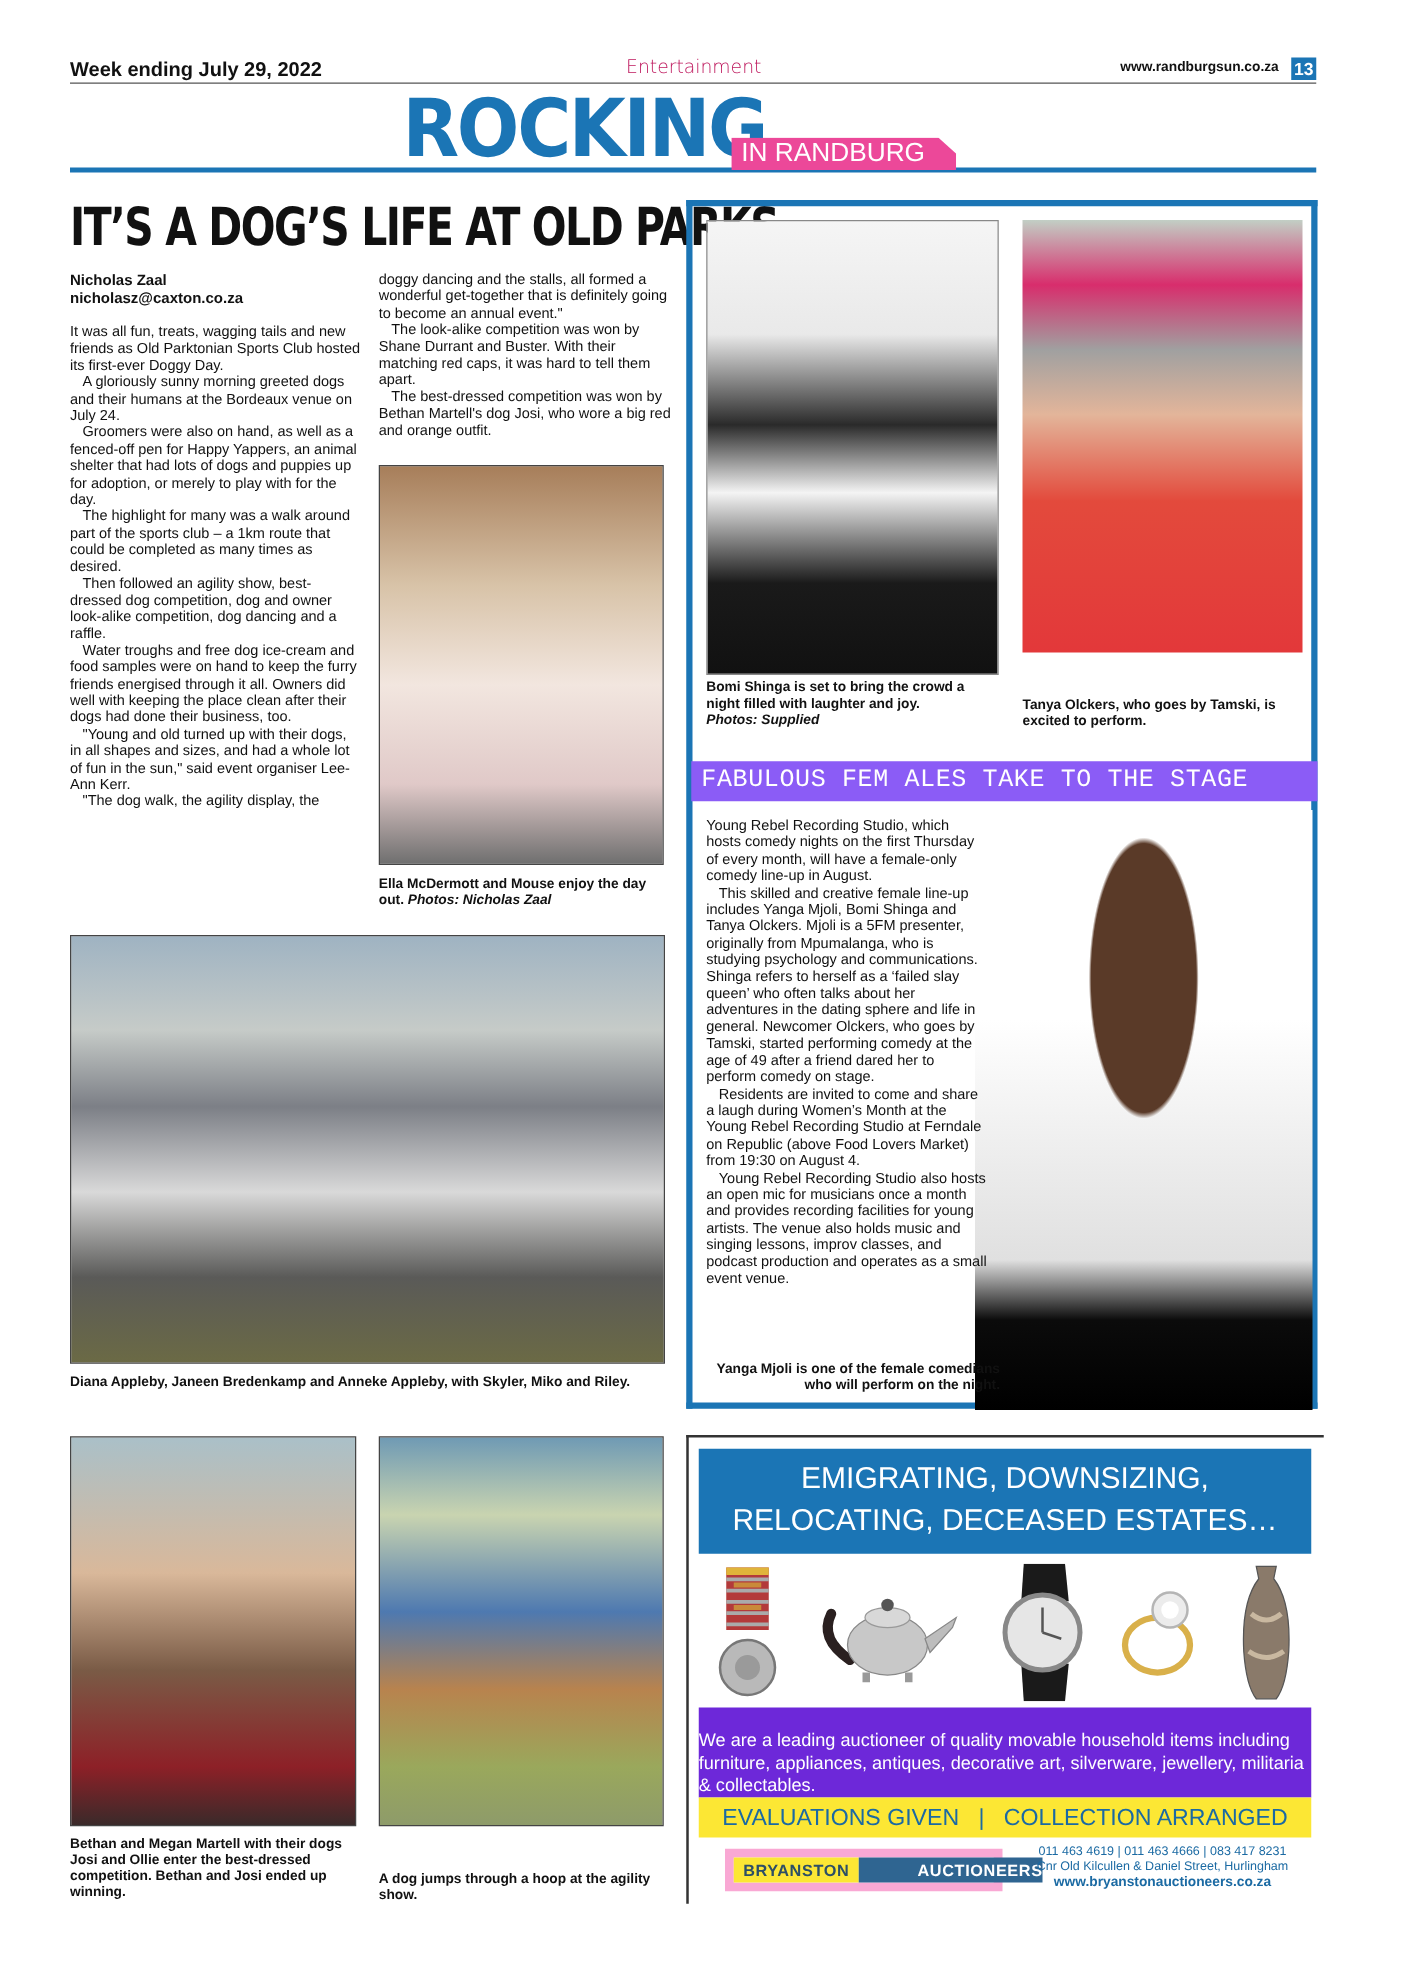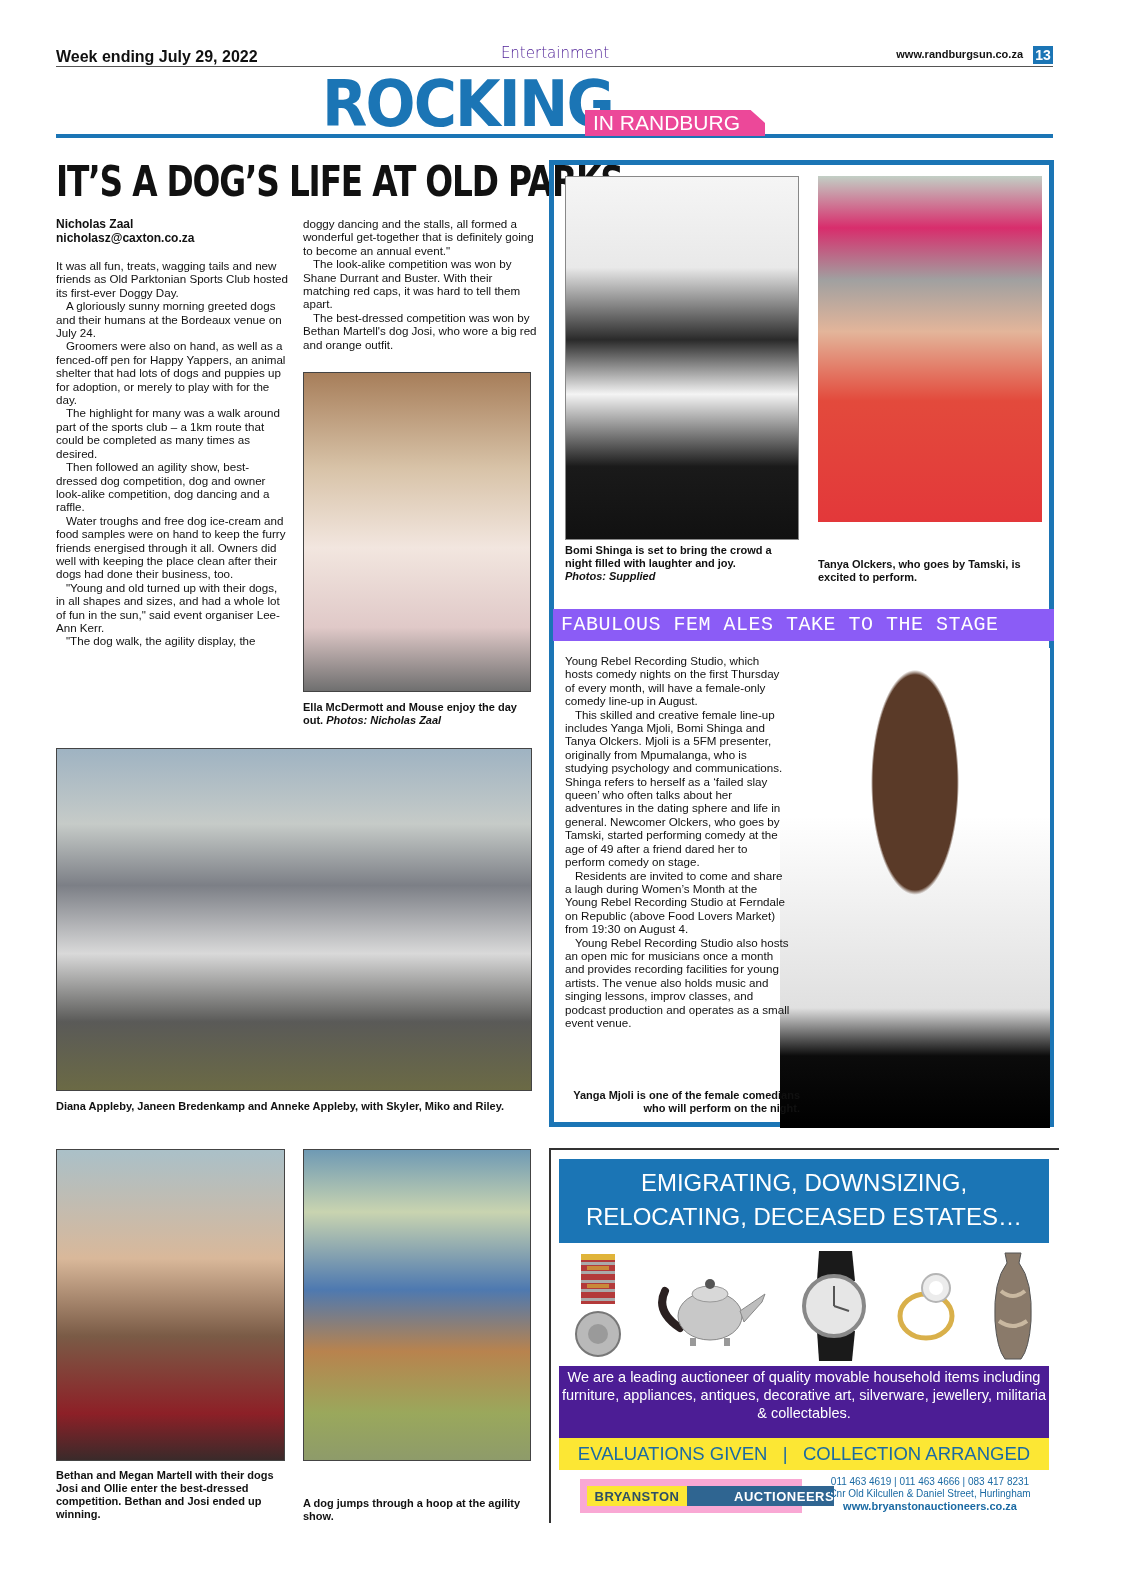--- a/index.html
+++ b/index.html
@@ -1,21 +1,21 @@
 <!DOCTYPE html>
 <html><head>
 <meta charset="utf-8">
 <style>
   html, body { margin: 0; padding: 0; background: #ffffff; }
   body { width: 1123px; height: 1587px; position: relative; overflow: hidden; font-family: "Liberation Sans", sans-serif; color: #111; }
   .abs { position: absolute; }
 
   
   .hdr-left { left: 56px; top: 48px; font-size: 16px; font-weight: bold; font-family: "Liberation Sans", sans-serif; }
-  .hdr-center { left: 0; width: 1110px; top: 44px; text-align: center; font-size: 15px; font-family: "DejaVu Sans", sans-serif; font-weight: 300; color: #4c1d95; }
+  .hdr-center { left: 0; width: 1110px; top: 44px; text-align: center; font-size: 15px; font-family: "DejaVu Sans", sans-serif; font-weight: 300; color: #be185d; }
   .hdr-right { right: 100px; top: 48px; font-size: 11px; font-weight: bold; text-align: right; }
   .page-num { right: 70px; top: 46px; width: 20px; height: 18px; background: #1b75b5; color: #fff; font-weight: bold; font-size: 14px; text-align: center; line-height: 18px; }
   .hdr-rule { left: 56px; width: 997px; top: 66px; height: 1px; background: #555; }
 
   
   .mast-rule { left: 56px; width: 997px; top: 134px; height: 4px; background: #1b75b5; }
   .mast-rocking { left: 322px; top: 72px; font-size: 64px; font-weight: 900; color: #1b75b5; font-family: "DejaVu Sans", sans-serif; letter-spacing: -2px; transform: scaleX(0.92); transform-origin: left top; line-height: 64px; }
   .mast-tag { left: 585px; top: 110px; height: 26px; width: 180px; background: #ec4899; color: #fff; font-size: 21px; line-height: 26px; padding-left: 8px; box-sizing: border-box; clip-path: polygon(0 0, 92% 0, 100% 50%, 100% 100%, 0 100%); }
 
   
@@ -48,21 +48,21 @@
   .col3 { left: 565px; top: 654px; width: 225px; }
   .cap-bomi { left: 565px; top: 544px; width: 232px; }
   .cap-tanya { left: 818px; top: 558px; width: 230px; }
   .cap-yanga { left: 560px; top: 1089px; width: 240px; text-align: right; }
 
   
   .ad-frame { left: 549px; top: 1148px; width: 510px; height: 375px; border-left: 2px solid #333; border-top: 2px solid #333; box-sizing: border-box; }
   .ad-top { left: 559px; top: 1159px; width: 490px; height: 84px; background: #1b75b5; color: #fff; text-align: center; font-size: 24px; line-height: 34px; padding-top: 7px; box-sizing: border-box; }
   .ad-products { left: 559px; top: 1248px; width: 490px; height: 116px; display: flex; justify-content: space-around; align-items: center; }
   .prod { display: flex; align-items: center; justify-content: center; }
-  .ad-mid { left: 559px; top: 1366px; width: 490px; height: 72px; background: #4c1d95; color: #fff; text-align: center; font-size: 14.5px; line-height: 18px; padding-top: 2px; box-sizing: border-box; }
+  .ad-mid { left: 559px; top: 1366px; width: 490px; height: 72px; background: #6d28d9; color: #fff; text-align: left; font-size: 14.5px; line-height: 18px; padding-top: 18px; box-sizing: border-box; }
   .ad-yellow { left: 559px; top: 1438px; width: 490px; height: 32px; background: #fce734; color: #1b6aa3; text-align: center; font-size: 18.5px; line-height: 32px; }
   .ad-logo { left: 580px; top: 1479px; width: 222px; height: 34px; border: 7px solid #f9a8d4; display: flex; font-weight: bold; font-size: 13px; letter-spacing: 0.5px; box-sizing: border-box; }
   .ad-logo .l1 { background: #fce734; color: #2d4f66; flex: 0 0 100px; display:flex; align-items:center; justify-content:center; }
   .ad-logo .l2 { background: #2f6591; color: #ffffff; flex: 1; display:flex; align-items:center; justify-content:center;padding-left:47px; }
   .ad-contact { left: 810px; top: 1476px; width: 240px; text-align: center; color: #1b6aa3; font-size: 10px; line-height: 12px; }
   .ad-contact .url { font-weight: bold; font-size: 11px; }
 </style>
 </head>
 <body>
 

